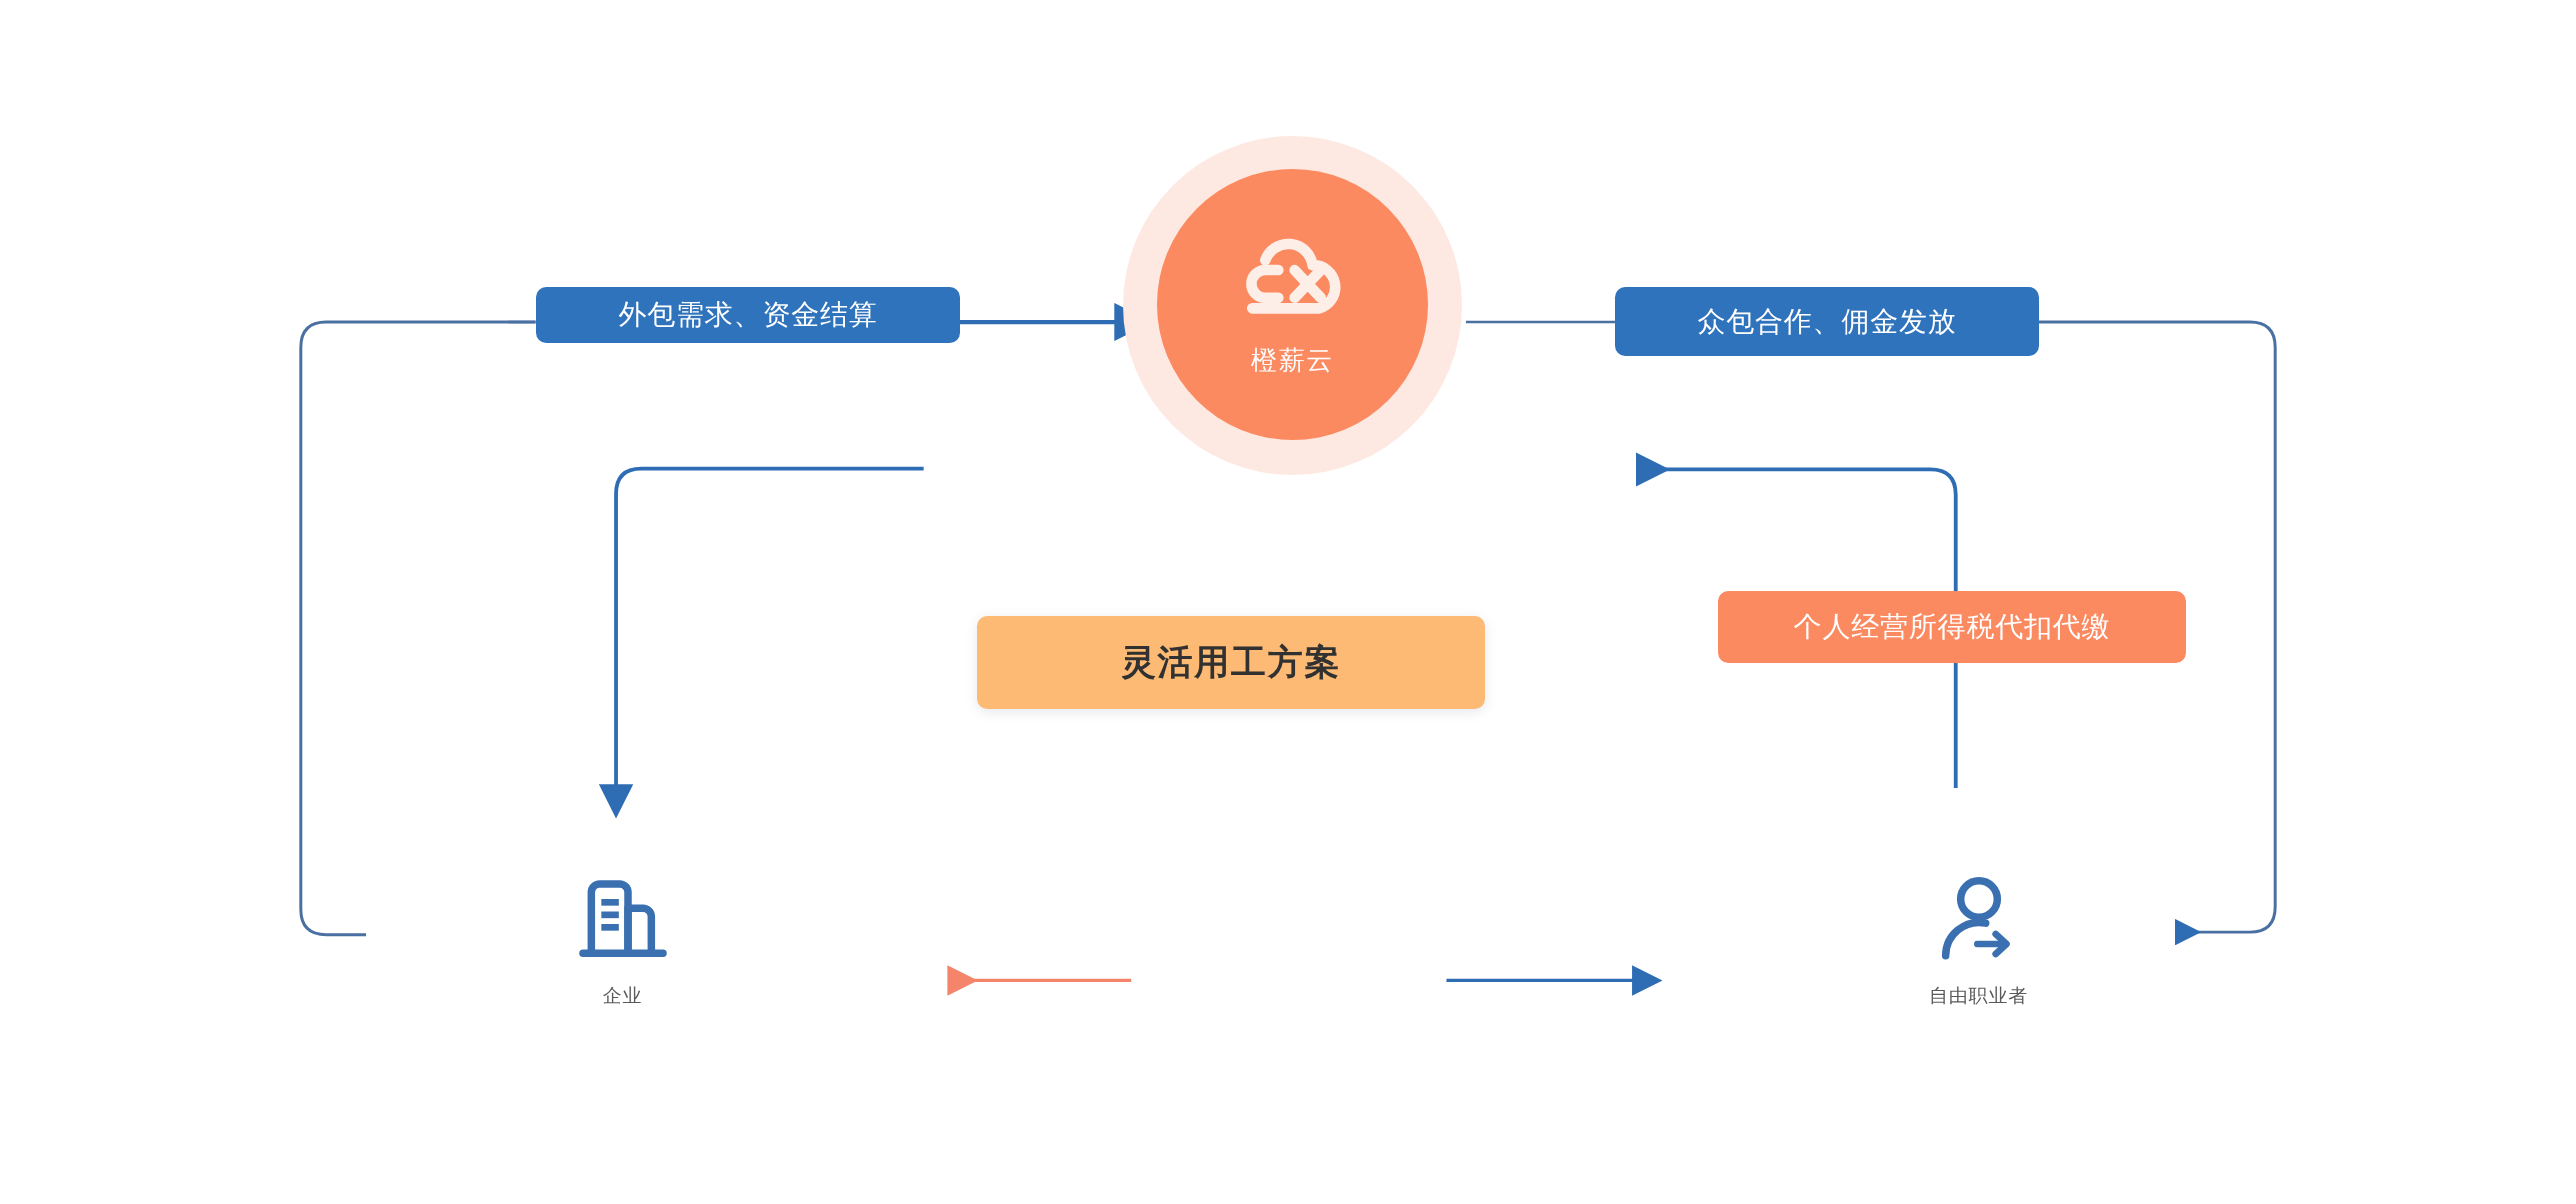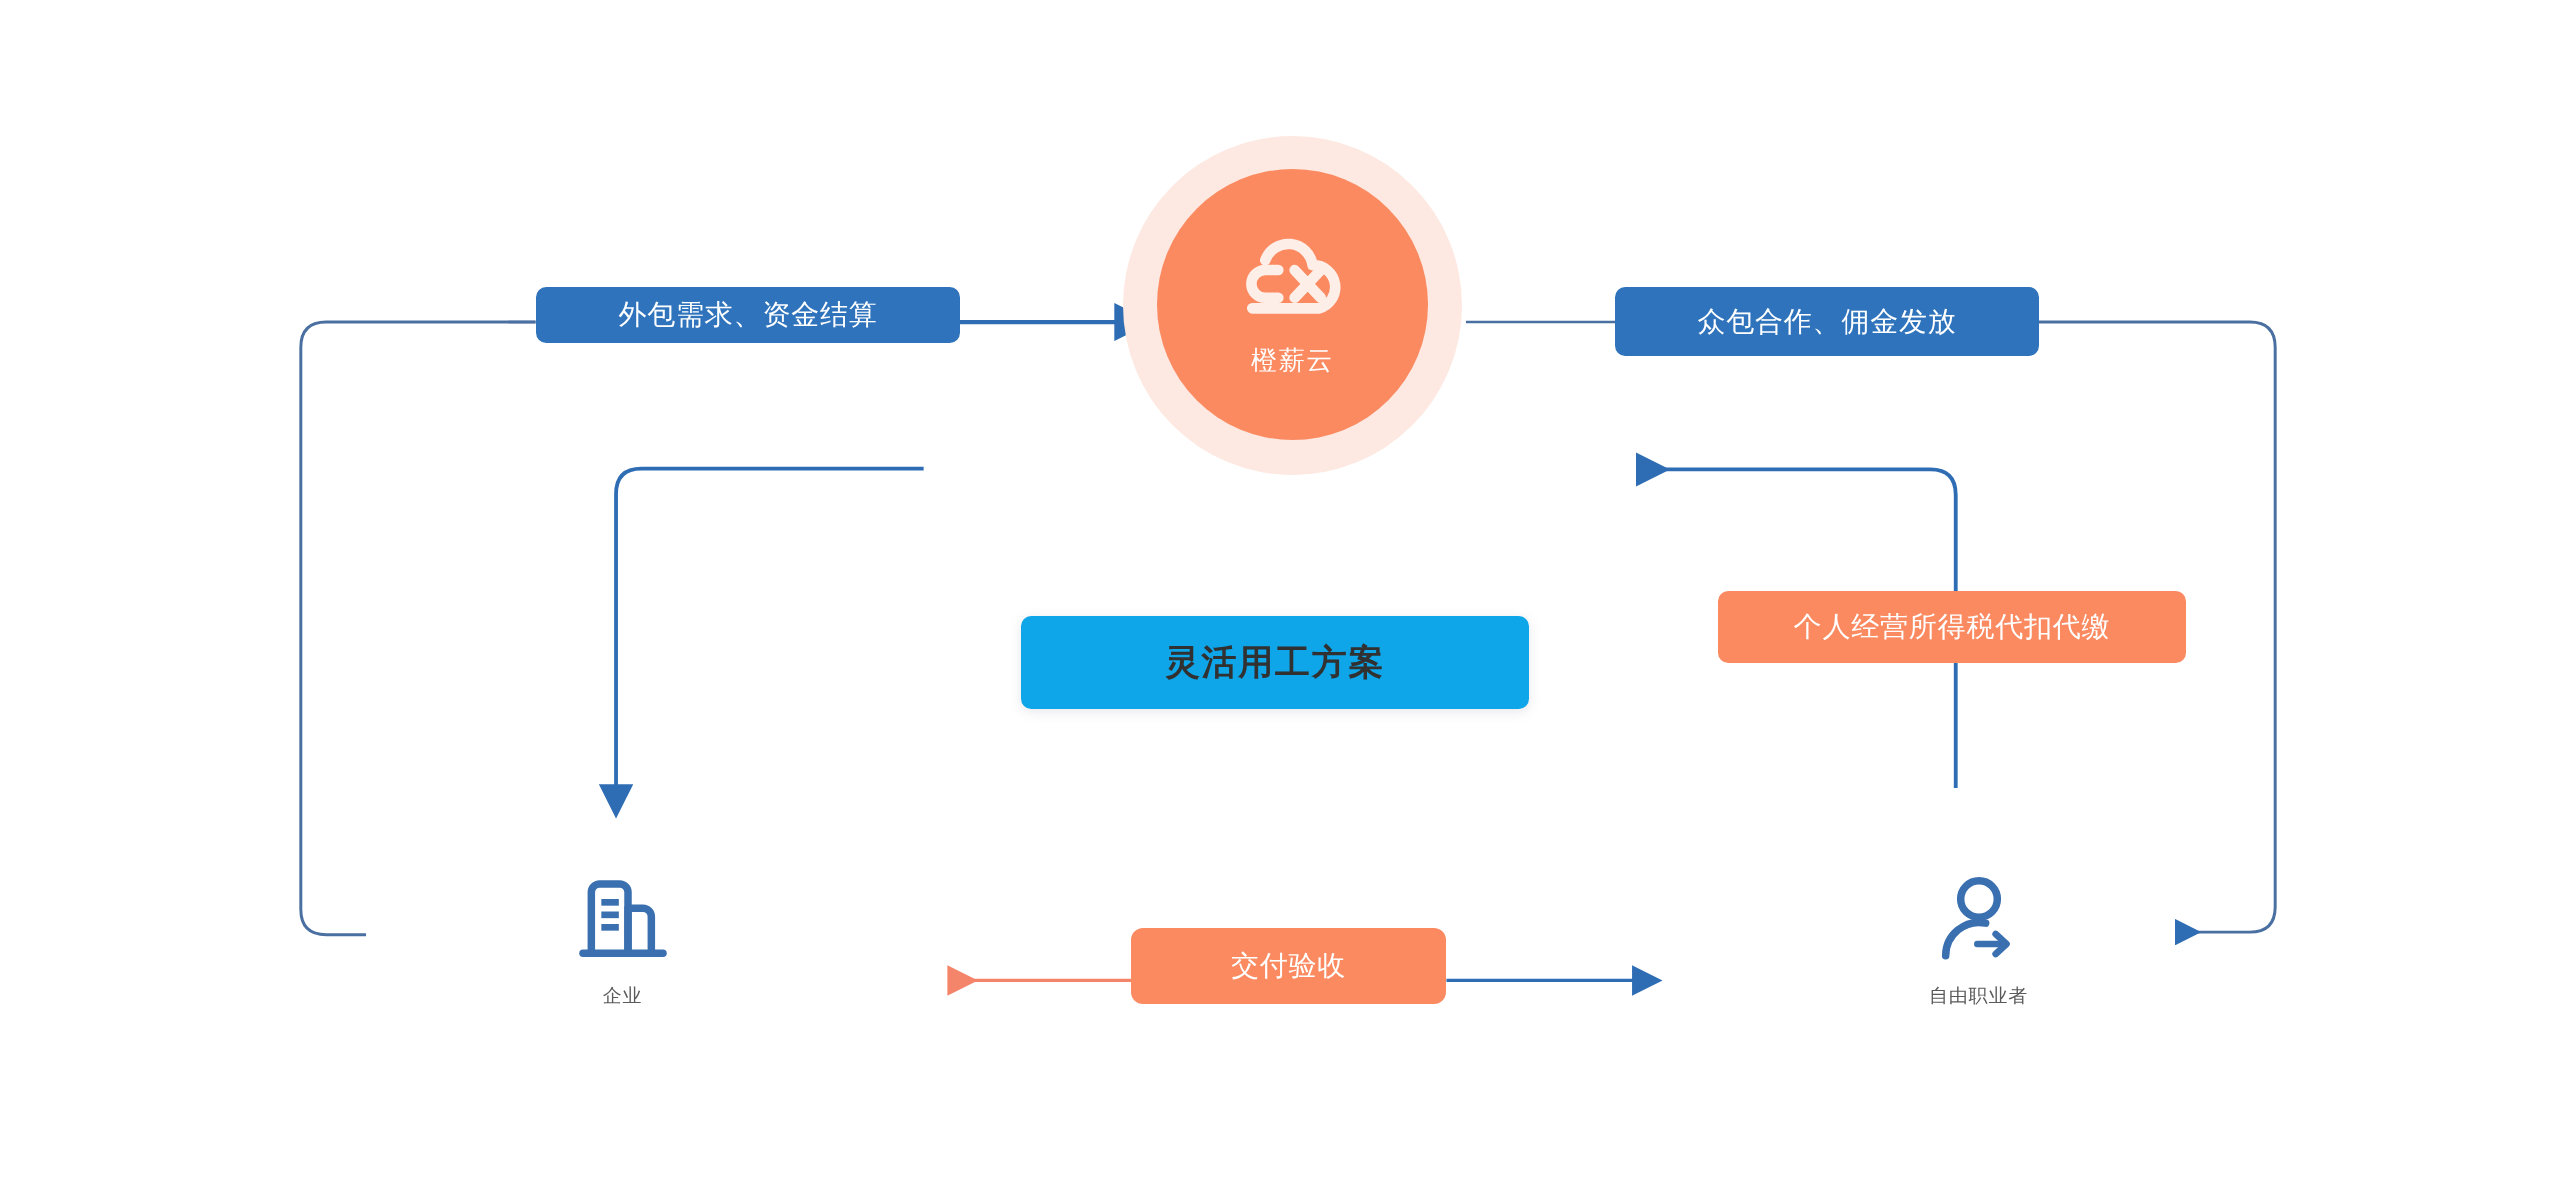--- a/index.html
+++ b/index.html
@@ -86,25 +86,25 @@
   #pill-outsourcing { left: 536px;  top: 287px;  width: 424px; height: 56px; }
   #pill-crowdsource { left: 1615px; top: 287px;  width: 424px; height: 69px; }
   #pill-invoice     { left: 403px;  top: 591px;  width: 441px; height: 64px; }
   #pill-tax         { left: 1718px; top: 591px;  width: 468px; height: 72px; }
   #pill-delivery    { left: 1131px; top: 928px; width: 315px; height: 76px;
                       border-radius: 12px; }
 
   
   #solution-card {
     position: absolute;
-    left: 1021px;
+    left: 977px;
     top: 616px;
     width: 508px;
     height: 93px;
-    background: #0ea5e9;
+    background: #fdba74;
     border-radius: 10.2px;
     box-shadow: 0 2.5px 12px rgba(120,130,150,0.18);
     display: flex;
     align-items: center;
     justify-content: center;
   }
   #solution-card .txt {
     color: #313131;
     font-size: 35px;
     font-weight: bold;
@@ -182,21 +182,20 @@
     <div class="hub-label">橙薪云</div>
   </div>
 
   <div class="pill blue" id="pill-outsourcing">外包需求、资金结算</div>
 
   <div class="pill blue" id="pill-crowdsource">众包合作、佣金发放</div>
 
 
   <div class="pill orange" id="pill-tax">个人经营所得税代扣代缴</div>
 
-  <div class="pill orange" id="pill-delivery">交付验收</div>
 
   <div id="solution-card">
     <span class="txt">灵活用工方案</span>
   </div>
 
   <div class="actor" id="actor-enterprise">
     <svg class="actor-icon" viewBox="0 0 120 120" xmlns="http://www.w3.org/2000/svg">
 
       <path d="M22,98 L22,28 a10,10 0 0 1 10,-10 L56,18 a10,10 0 0 1 10,10 L66,98" fill="none" stroke="#3a6fb0" stroke-width="9" stroke-linejoin="round"></path>
 

